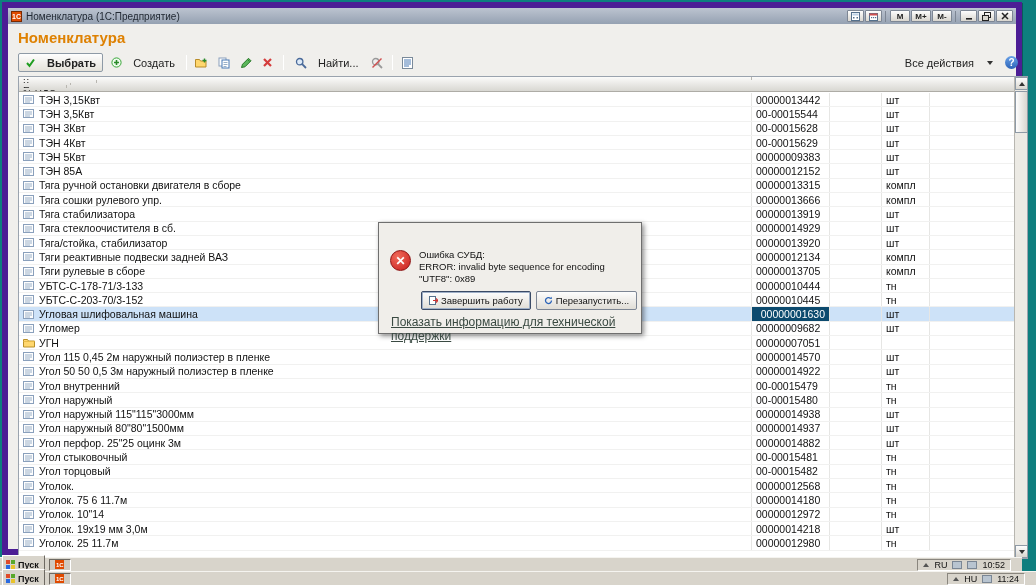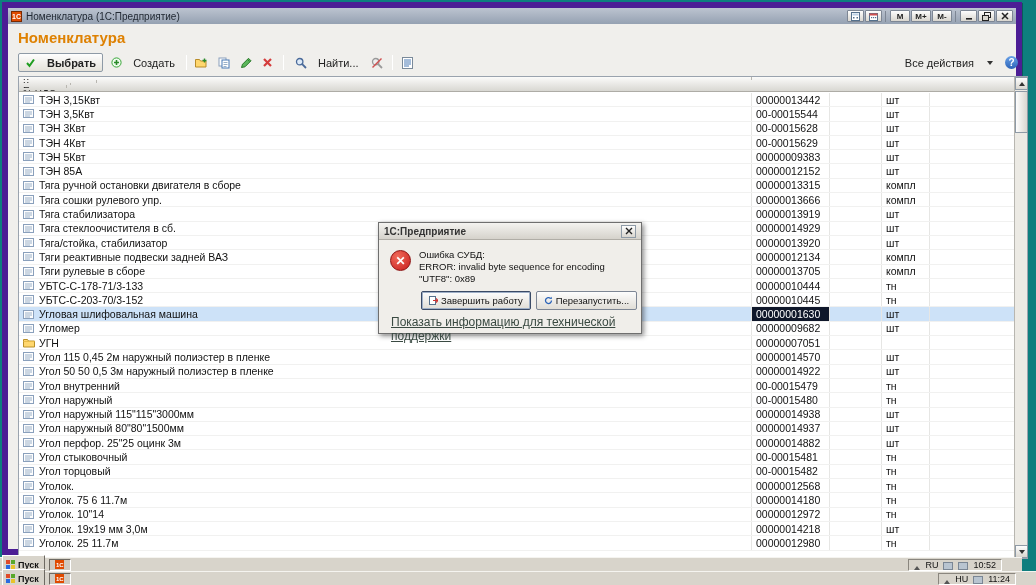--- a/index.html
+++ b/index.html
@@ -49,21 +49,21 @@
   .gbody { position:absolute; left:0; top:16px; width:996px; height:465px; overflow:hidden; background:#fff; }
   .trow { display:flex; height:14.3px; align-items:center; border-bottom:1px solid #f1f1f0; }
   .trow.selected { background:#cde2f8; }
   .cell { height:100%; font-size:10.5px; color:#111; padding:0 4px; border-right:1px solid #e6e6e4;
           white-space:nowrap; overflow:hidden; display:flex; align-items:center; }
   .c-name { width:733px; gap:4px; }
   .c-code { width:78px; }
   .c-article { width:52px; }
   .c-unit { width:48px; }
   .c-vat { width:85px; border-right:none; }
-  .cell.focused { background:#0f172a; color:#fff; }
+  .cell.focused { background:#0c4a6e; color:#fff;justify-content:flex-end; }
   .row-icon { flex:0 0 12px; display:inline-flex; }
 
   
   .vscroll { position:absolute; right:0; top:0; width:13px; height:481px; background:#eceae4; border-left:1px solid #b8b6b0; }
   .sc-btn { position:absolute; left:0; width:13px; height:13px; background:linear-gradient(#fdfdfd,#d9d6cf);
             border:1px solid #8e9aa6; display:flex; align-items:center; justify-content:center; }
   .sc-up { top:0; } .sc-down { bottom:0; }
   .arrow-up { width:0; height:0; border-left:3px solid transparent; border-right:3px solid transparent; border-bottom:4px solid #333; }
   .arrow-dn { width:0; height:0; border-left:3px solid transparent; border-right:3px solid transparent; border-top:4px solid #333; }
   .sc-thumb { position:absolute; left:0; top:14px; width:13px; height:42px;
@@ -93,21 +93,21 @@
   .tb2 { top:571px; width:1036px; }
   .start-btn { height:20px; margin-left:2px; padding:0 5px 0 3px; display:inline-flex; align-items:center; gap:3px;
                font-size:9px; font-weight:bold; color:#111; background:#d8d4cb;
                border:1px solid; border-color:#fff #6e6a63 #6e6a63 #fff; }
   .winflag { display:inline-grid; grid-template-columns:4px 4px; grid-template-rows:4px 4px; gap:1px; }
   .winflag i { display:block; }
   .task-item { height:12px; width:22px; margin-left:4px; display:inline-flex; align-items:center; justify-content:center;
                background:#cfcbc2; border:1px solid; border-color:#6e6a63 #fff #fff #6e6a63; }
   .mini1c { width:9px; height:9px; background:#e04a00; color:#fff; font-size:6px; font-weight:bold;
             display:inline-flex; align-items:center; justify-content:center; }
-  .tray { margin-left:auto; height:12px; margin-right:20px; display:flex; align-items:flex-end; gap:5px; padding:0 5px;
+  .tray { margin-left:auto; height:12px; margin-right:11px; display:flex; align-items:center; gap:5px; padding:0 5px;
           border:1px solid; border-color:#8a867e #fff #fff #8a867e; font-size:9px; color:#111; }
   .tray-chev { width:0; height:0; border-left:3px solid transparent; border-right:3px solid transparent; border-bottom:4px solid #555; }
   .tray-ico { width:10px; height:8px; background:#b8c4d0; border:1px solid #7a8694; }
   svg { display:block; }
 </style>
 </head>
 <body>
 
 <div class="screen">
 
@@ -855,28 +855,20 @@
           </div>
         <div class="sc-thumb"></div>
         <div class="sc-btn sc-down">
             <span class="arrow-dn"></span>
           </div>
       </div>
     </div>
   </div>
 
   <div class="dialog">
-    <div class="dlg-title">
-      <span>1С:Предприятие</span>
-      <span class="dlg-close">
-        <svg width="8" height="8" viewBox="0 0 8 8">
-            <path d="M1 1l6 6M7 1L1 7" stroke="#222" stroke-width="1.4"></path>
-          </svg>
-      </span>
-    </div>
     <div class="err-icon">✕</div>
     <div class="dlg-text">
       <div>Ошибка СУБД:</div>
       <div>ERROR:  invalid byte sequence for encoding "UTF8": 0x89</div>
     </div>
     <div class="dlg-buttons">
       <span class="dlg-btn default">
         <svg width="9" height="9" viewBox="0 0 9 9">
             <rect x="0.5" y="0.5" width="6" height="8" fill="#fff" stroke="#55708c"></rect>
             <path d="M4 4.5h5M7 2.5l2 2-2 2" stroke="#c33" stroke-width="1.2" fill="none"></path>

